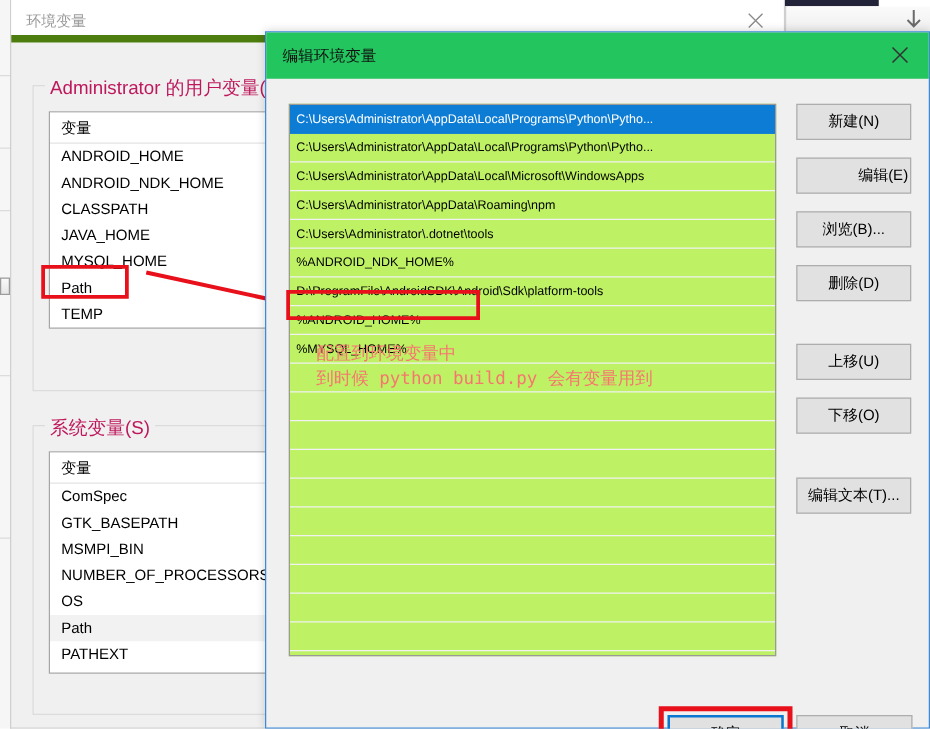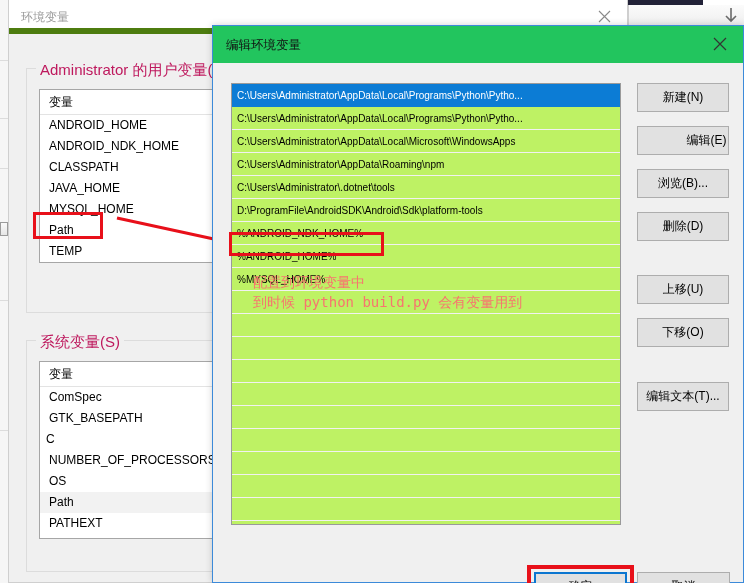--- a/index.html
+++ b/index.html
@@ -382,20 +382,21 @@
       <div id="sys-rows">
           <div class="vt-row">
             <div class="c1">ComSpec</div>
             <div class="c2">C</div>
           </div>
           <div class="vt-row">
             <div class="c1">GTK_BASEPATH</div>
             <div class="c2">C</div>
           </div>
           <div class="vt-row">
+            <div class="c1">MSMPI_BIN</div>
             <div class="c2">C</div>
           </div>
           <div class="vt-row">
             <div class="c1">NUMBER_OF_PROCESSORS</div>
             <div class="c2">1</div>
           </div>
           <div class="vt-row">
             <div class="c1">OS</div>
             <div class="c2">W</div>
           </div>
@@ -433,22 +434,22 @@
         </svg>
     </div>
   </div>
 
   <div class="path-list" id="path-list">
       <div class="path-item selected">C:\Users\Administrator\AppData\Local\Programs\Python\Pytho...</div>
       <div class="path-item">C:\Users\Administrator\AppData\Local\Programs\Python\Pytho...</div>
       <div class="path-item">C:\Users\Administrator\AppData\Local\Microsoft\WindowsApps</div>
       <div class="path-item">C:\Users\Administrator\AppData\Roaming\npm</div>
       <div class="path-item">C:\Users\Administrator\.dotnet\tools</div>
+      <div class="path-item">%ANDROID_NDK_HOME%</div>
       <div class="path-item">D:\ProgramFile\AndroidSDK\Android\Sdk\platform-tools</div>
-      <div class="path-item">%ANDROID_NDK_HOME%</div>
       <div class="path-item">%ANDROID_HOME%</div>
       <div class="path-item">%MYSQL_HOME%</div>
       <div class="path-item blank">&nbsp;</div>
       <div class="path-item blank">&nbsp;</div>
       <div class="path-item blank">&nbsp;</div>
       <div class="path-item blank">&nbsp;</div>
       <div class="path-item blank">&nbsp;</div>
       <div class="path-item blank">&nbsp;</div>
       <div class="path-item blank">&nbsp;</div>
       <div class="path-item blank">&nbsp;</div>

